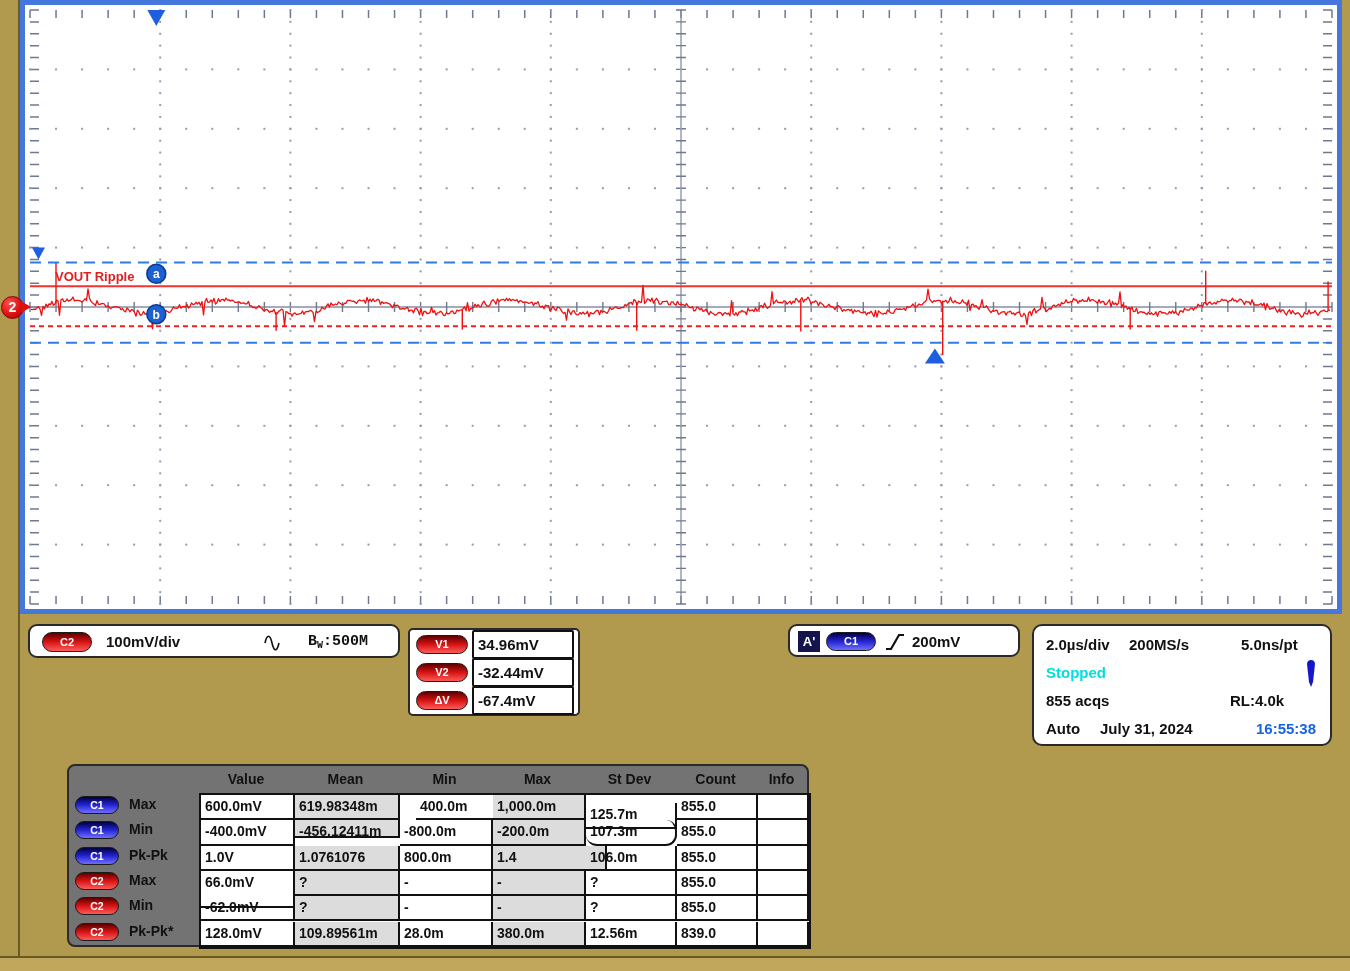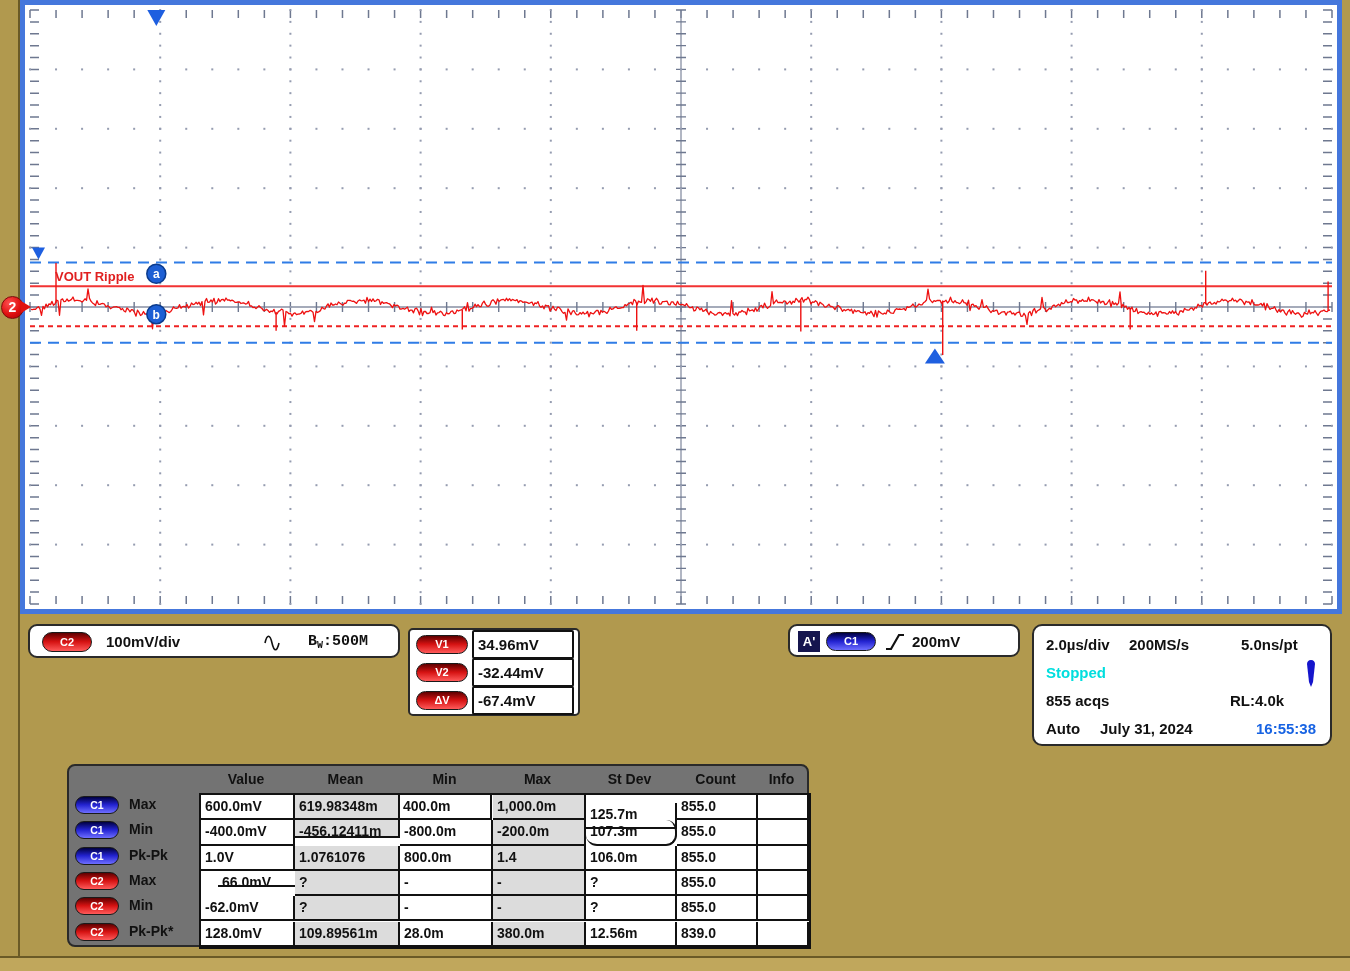--- a/index.html
+++ b/index.html
@@ -1027,40 +1027,40 @@
         <span class="ml-name">Min</span>
       </div>
       <div class="ml-row" style="top: 126.5px;">
         <span class="pill pill-red">C2</span>
         <span class="ml-name">Pk-Pk*</span>
       </div>
     </div>
   <div id="meas-grid">
       <div class="mg-cell" style="left: 0px; top: 0px; width: 94px; height: 25.3px;">600.0mV</div>
       <div class="mg-cell mg-gray" style="left: 94px; top: 0px; width: 105px; height: 25.3px;">619.98348m</div>
-      <div class="mg-cell" style="left: 198px; top: 0px; width: 93px; height: 25.3px;">400.0m</div>
+      <div class="mg-cell" style="left: 215px; top: 0px; width: 93px; height: 25.3px;">400.0m</div>
       <div class="mg-cell mg-gray" style="left: 292px; top: 0px; width: 93px; height: 25.3px;">1,000.0m</div>
       <div class="mg-cell" style="left: 385px; top: 8px; width: 91px; height: 26px;">125.7m</div>
       <div class="mg-cell" style="left: 476px; top: 0px; width: 81px; height: 25.3px;">855.0</div>
       <div class="mg-cell" style="left: 557px; top: 0px; width: 51px; height: 25.3px;"></div>
       <div class="mg-cell" style="left: 0px; top: 25.3px; width: 94px; height: 25.3px;">-400.0mV</div>
       <div class="mg-cell mg-gray" style="left: 94px; top: 25.3px; width: 105px; height: 18px;">-456.12411m</div>
       <div class="mg-cell" style="left: 199px; top: 25.3px; width: 93px; height: 25.3px;">-800.0m</div>
       <div class="mg-cell mg-gray" style="left: 292px; top: 25.3px; width: 93px; height: 25.3px;">-200.0m</div>
       <div class="mg-cell" style="left: 385px; top: 25.3px; width: 91px; height: 25.3px; border-radius: 11px;">107.3m</div>
       <div class="mg-cell" style="left: 476px; top: 25.3px; width: 81px; height: 25.3px;">855.0</div>
       <div class="mg-cell" style="left: 557px; top: 25.3px; width: 51px; height: 25.3px;"></div>
       <div class="mg-cell" style="left: 0px; top: 50.6px; width: 94px; height: 25.3px;">1.0V</div>
       <div class="mg-cell mg-gray" style="left: 94px; top: 50.6px; width: 105px; height: 25.3px;">1.0761076</div>
       <div class="mg-cell" style="left: 199px; top: 50.6px; width: 93px; height: 25.3px;">800.0m</div>
-      <div class="mg-cell mg-gray" style="left: 292px; top: 50.6px; width: 93px; height: 25.3px;">1.4</div>
+      <div class="mg-cell mg-gray" style="left: 292px; top: 50.6px; width: 114px; height: 25.3px;">1.4</div>
       <div class="mg-cell" style="left: 385px; top: 50.6px; width: 91px; height: 25.3px;">106.0m</div>
       <div class="mg-cell" style="left: 476px; top: 50.6px; width: 81px; height: 25.3px;">855.0</div>
       <div class="mg-cell" style="left: 557px; top: 50.6px; width: 51px; height: 25.3px;"></div>
-      <div class="mg-cell" style="left: 17px; top: 75.9px; width: 94px; height: 16px;">66.0mV</div>
+      <div class="mg-cell" style="left: 0px; top: 75.9px; width: 94px; height: 37px;">66.0mV</div>
       <div class="mg-cell mg-gray" style="left: 94px; top: 75.9px; width: 105px; height: 25.3px;">?</div>
       <div class="mg-cell" style="left: 199px; top: 75.9px; width: 93px; height: 25.3px;">-</div>
       <div class="mg-cell mg-gray" style="left: 292px; top: 75.9px; width: 93px; height: 25.3px;">-</div>
       <div class="mg-cell" style="left: 385px; top: 75.9px; width: 91px; height: 25.3px;">?</div>
       <div class="mg-cell" style="left: 476px; top: 75.9px; width: 81px; height: 25.3px;">855.0</div>
       <div class="mg-cell" style="left: 557px; top: 75.9px; width: 51px; height: 25.3px;"></div>
       <div class="mg-cell" style="left: 0px; top: 101.2px; width: 94px; height: 25.3px;">-62.0mV</div>
       <div class="mg-cell mg-gray" style="left: 94px; top: 101.2px; width: 105px; height: 25.3px;">?</div>
       <div class="mg-cell" style="left: 199px; top: 101.2px; width: 93px; height: 25.3px;">-</div>
       <div class="mg-cell mg-gray" style="left: 292px; top: 101.2px; width: 93px; height: 25.3px;">-</div>

